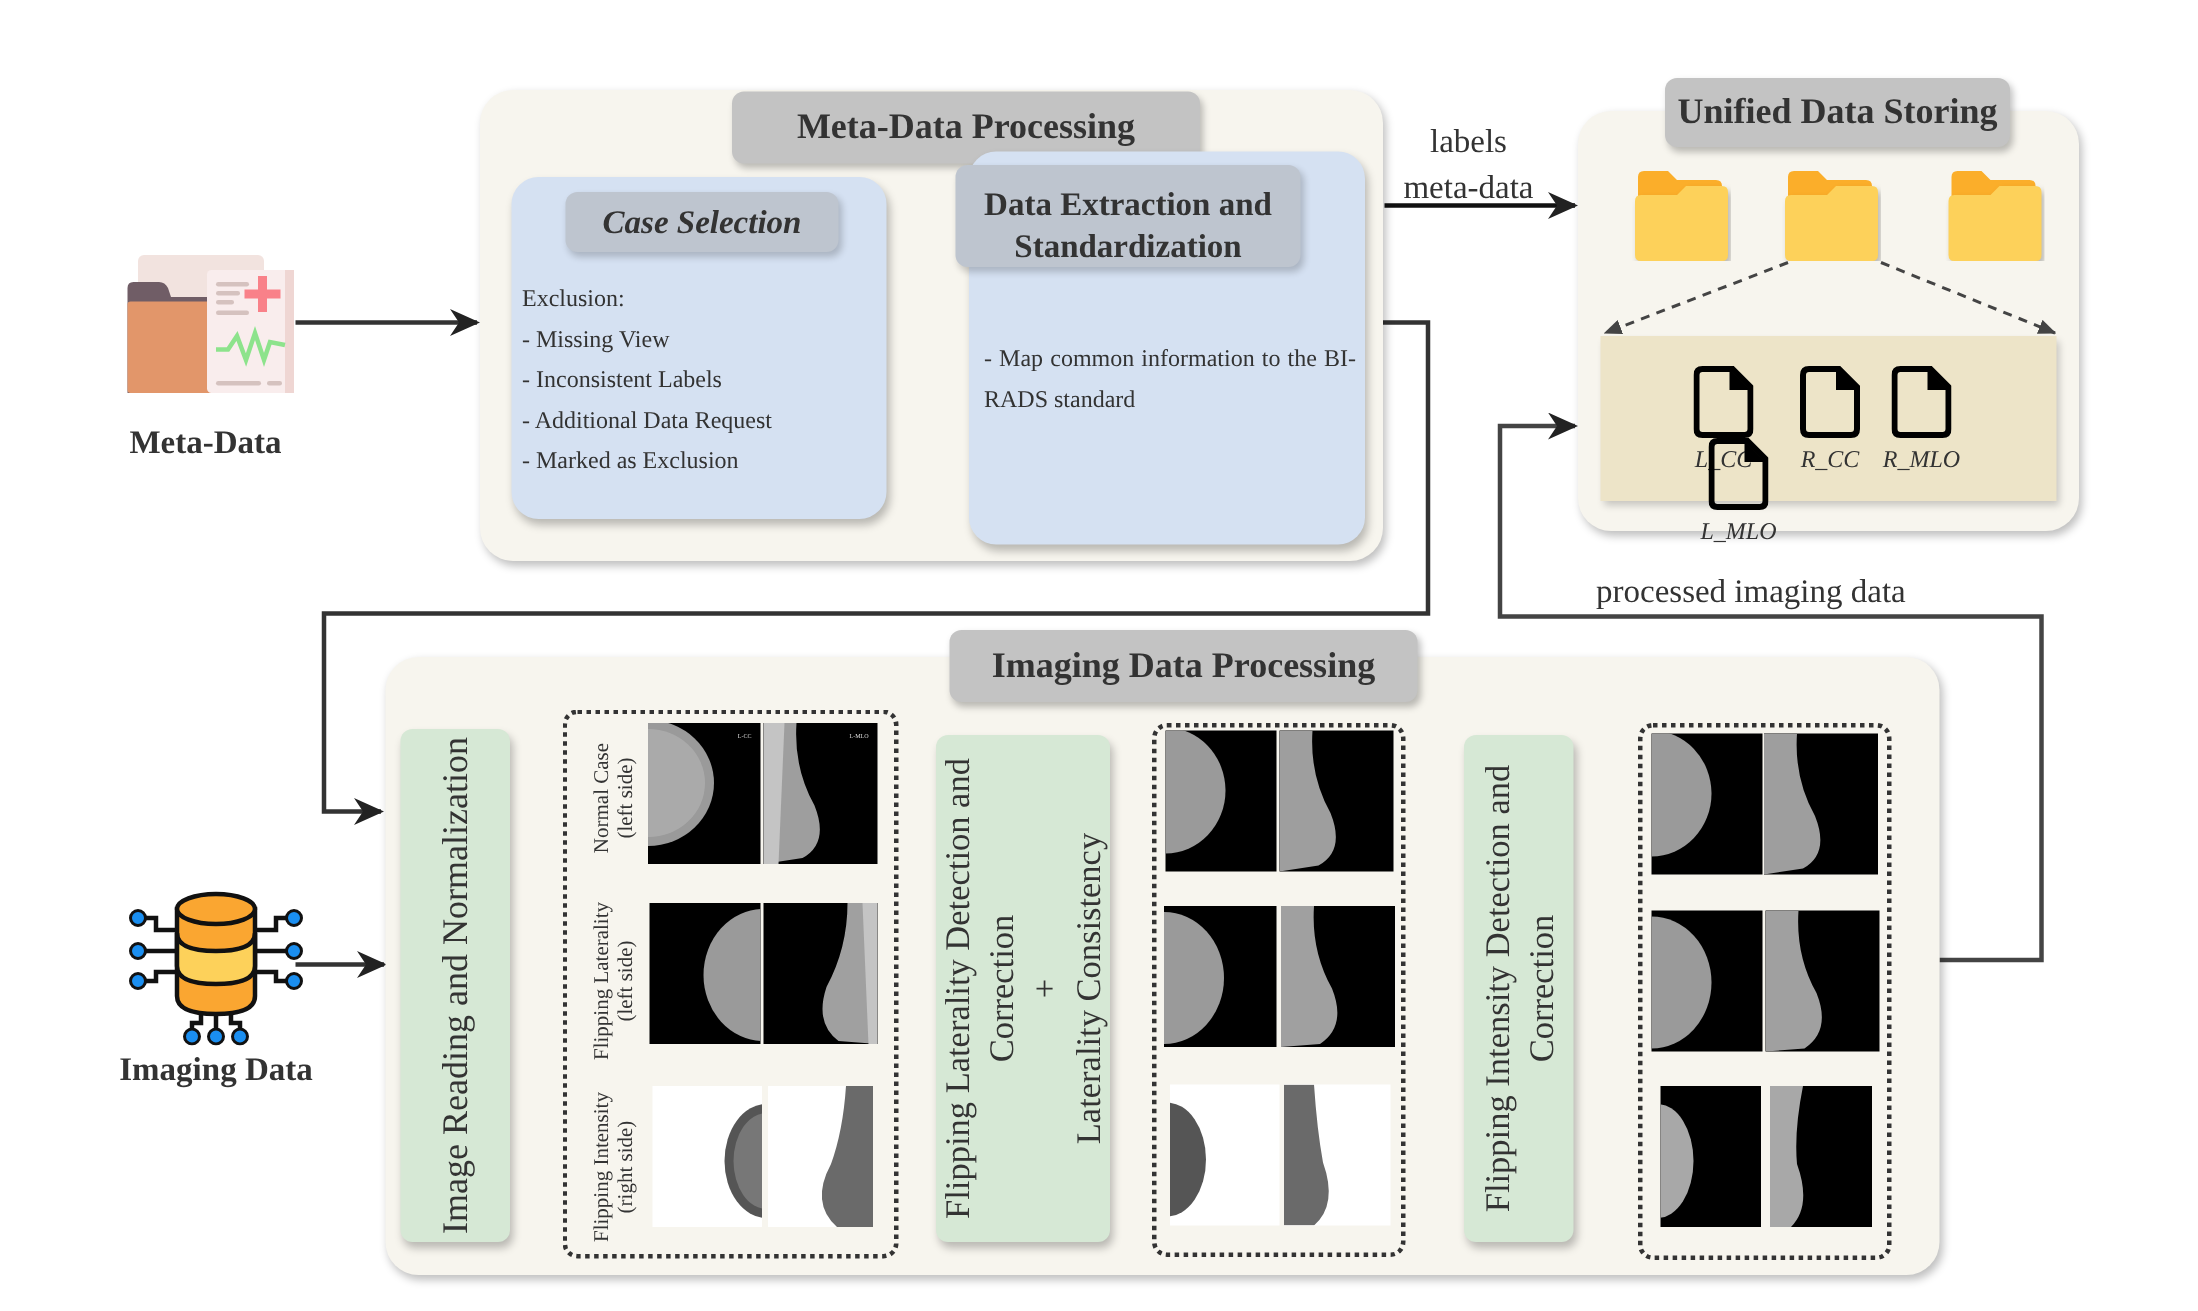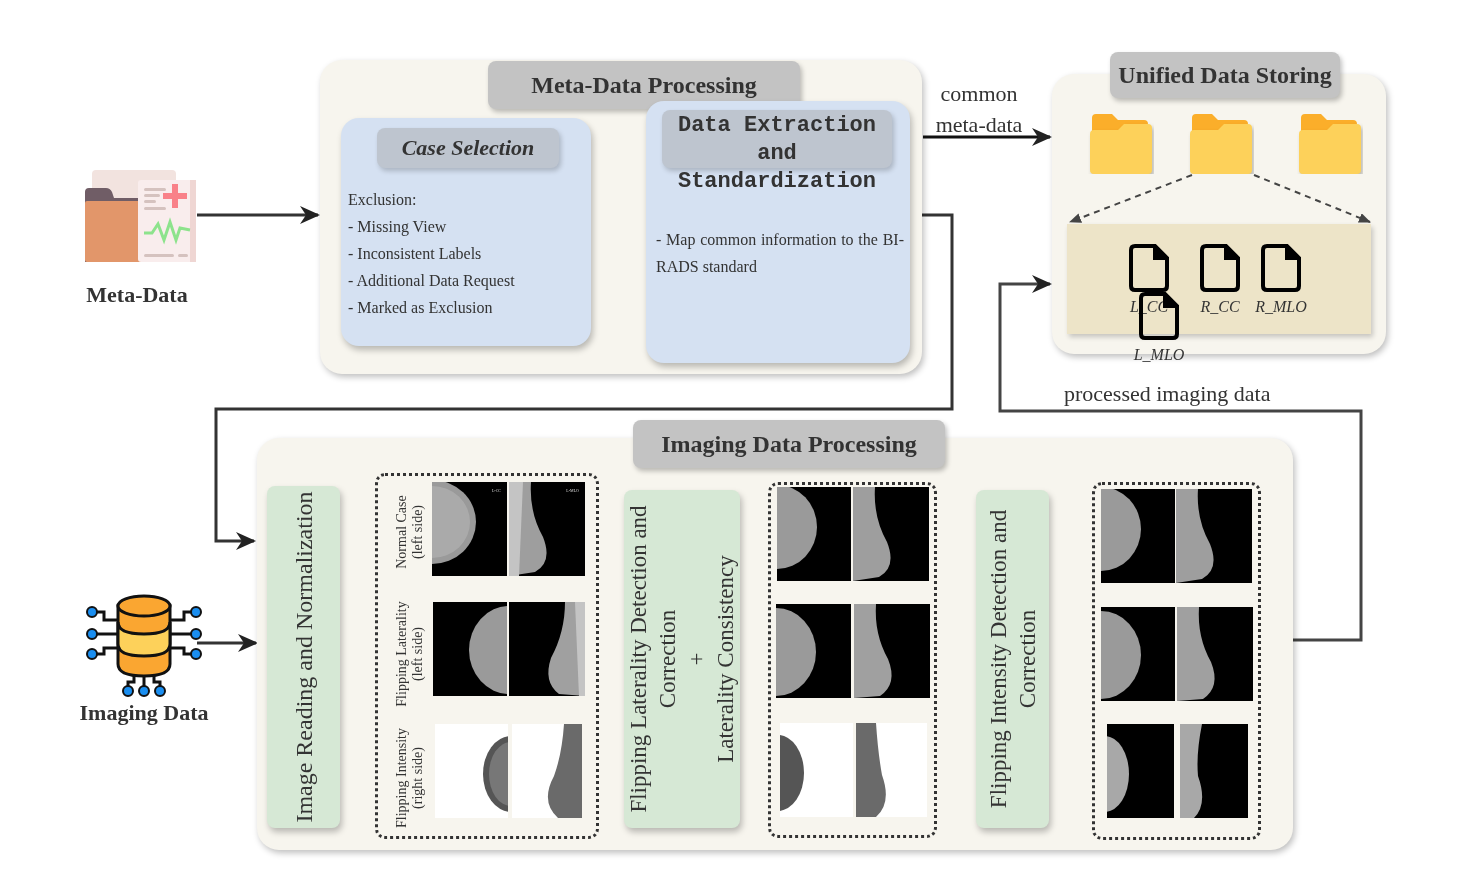--- a/index.html
+++ b/index.html
@@ -92,31 +92,31 @@
 <div class="sub-tag" style="left:377px;top:128px;width:182px;height:40px;line-height:40px;font-style:italic;">Case Selection</div>
 <div class="body-text" style="left:348px;top:186px;width:240px;">
   <div>Exclusion:</div>
   <div>- Missing View</div>
   <div>- Inconsistent Labels</div>
   <div>- Additional Data Request</div>
   <div>- Marked as Exclusion</div>
 </div>
 
 <div class="blue-box" style="left:646px;top:101px;width:264px;height:262px;"></div>
-<div class="sub-tag" style="left:662px;top:110px;width:230px;height:56px;line-height:28px;padding-top:2px;font-family:Liberation Mono, monospace;">
+<div class="sub-tag" style="left:637px;top:110px;width:230px;height:56px;line-height:28px;padding-top:12px;">
   <div>Data Extraction and</div>
   <div>Standardization</div>
 </div>
 <div class="body-text" style="left:656px;top:186px;width:248px;text-align:justify;margin-top:40px;">
   <div>- Map common information to the BI-RADS standard</div>
   <div style="height:26px;"></div>
 </div>
 
 <div class="abs" style="left:924px;top:78px;width:110px;text-align:center;font-size:22px;line-height:31px;">
-  <div>common</div>
+  <div>labels</div>
   <div>meta-data</div>
 </div>
 
 <div class="panel" style="left:1052px;top:74px;width:334px;height:280px;"></div>
 <div class="title-tag" style="left:1110px;top:52px;width:230px;height:46px;line-height:46px;">Unified Data Storing</div>
 
 <div class="abs" style="left:1088px;top:112px;width:280px;height:66px;">
   <svg width="66" height="62" viewBox="0 0 66 62" style="position:absolute;left:0;top:0;">
     <path d="M4,6 Q4,2 8,2 L24,2 L30,8 L56,8 Q60,8 60,12 L60,30 L4,30 Z" fill="#fbae2a"></path>
     <path d="M2,22 Q2,18 6,18 L30,18 L36,12 L60,12 Q64,12 64,16 L64,58 Q64,62 60,62 L6,62 Q2,62 2,58 Z" fill="#fdd15a" style="filter:drop-shadow(2px 3px 2px rgba(0,0,0,0.25));"></path>

